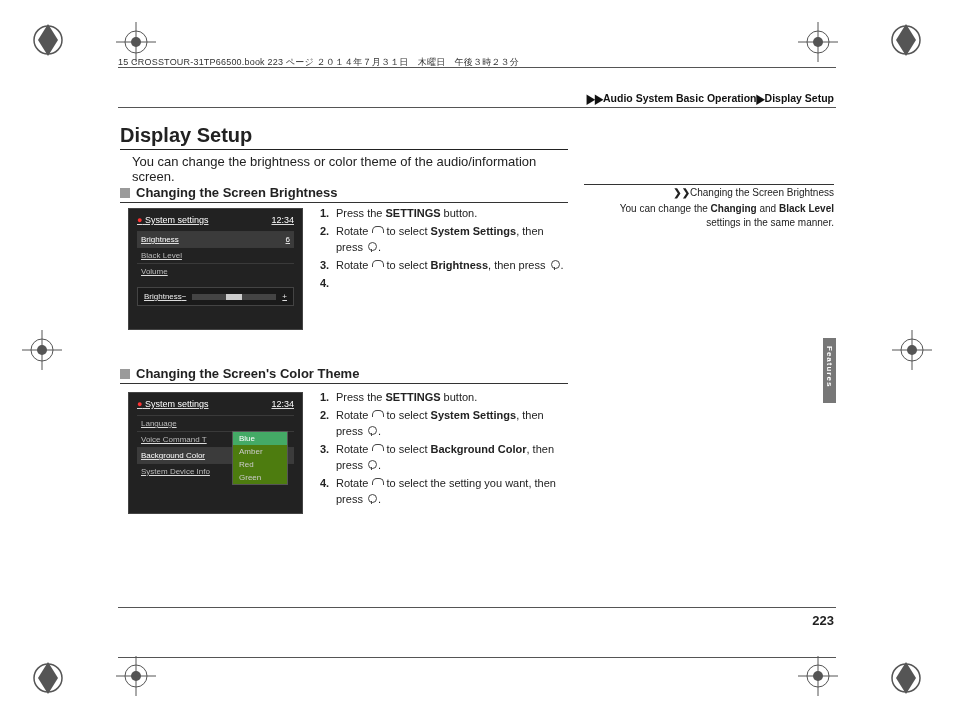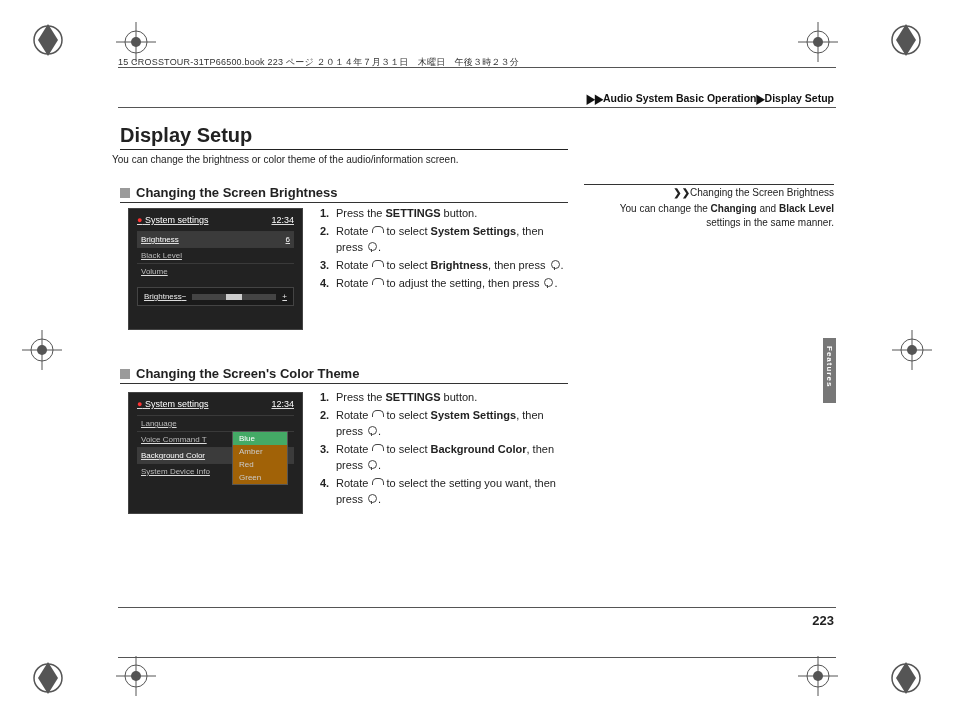--- a/index.html
+++ b/index.html
@@ -61,23 +61,23 @@
   .title-rule {
     position: absolute;
     top: 149px;
     left: 120px;
     width: 448px;
     border-top: 1.5px solid #222;
   }
   .intro {
     position: absolute;
     top: 154px;
-    left: 112px;
+    left: 132px;
     width: 448px;
-    font-size: 10px;
+    font-size: 13px;
   }
   .section-hdr {
     position: absolute;
     left: 120px;
     width: 448px;
     border-bottom: 1.5px solid #333;
     padding-bottom: 2px;
   }
   .section-hdr .sq {
     display: inline-block;
@@ -106,21 +106,21 @@
     text-decoration: underline;
   }
   .shot1 { top: 208px; height: 122px; }
   .shot2 { top: 392px; height: 122px; }
   .shot .topbar { display:flex; justify-content:space-between; color:#fff; font-size:9px; margin-bottom:6px;}
   .shot .dot { color:#f33; }
   .shot .row { display:flex; justify-content:space-between; padding:3px 4px; border-top:1px solid #3a3a3a; color:#bbb;}
   .shot .row.hi { background:#3b3b3b; color:#fff; }
   .shot .footer { margin-top:8px; background:#1a1a1a; border:1px solid #444; padding:4px 6px; display:flex; justify-content:space-between; align-items:center; color:#eee;}
   .shot .slider { flex:1; margin:0 6px; height:6px; background:linear-gradient(to right,#444 0,#444 40%,#ccc 40%,#ccc 60%,#444 60%,#444 100%);}
-  .shot .dropdown { position:absolute; right:14px; top:38px; width:54px; background:#a16207; border:1px solid #555;}
+  .shot .dropdown { position:absolute; right:14px; top:38px; width:54px; background:#4d7c0f; border:1px solid #555;}
   .shot .dropdown div { padding:2px 6px; color:#ccc;}
   .shot .dropdown div.sel { background:#4a6; color:#fff;}
   .steps {
     position: absolute;
     left: 320px;
     width: 250px;
     font-size: 11px;
     line-height: 1.45;
   }
   .steps1 { top: 206px; }
@@ -301,21 +301,20 @@
     <div class="row">
       <div class="n">2.</div>
       <div class="t">Rotate <span class="icon-dial"></span> to select <b>System Settings</b>, then press <span class="icon-press"></span>.</div>
     </div>
     <div class="row">
       <div class="n">3.</div>
       <div class="t">Rotate <span class="icon-dial"></span> to select <b>Brightness</b>, then press <span class="icon-press"></span>.</div>
     </div>
     <div class="row">
       <div class="n">4.</div>
-      <div class="t">Rotate <span class="icon-dial"></span> to adjust the setting, then press <span class="icon-press"></span>.</div>
     </div>
   </div>
 
 <div class="section-hdr sec2">
   <span class="sq"></span><span class="label">Changing the Screen's Color Theme</span>
 </div>
 
 <div class="shot shot2">
   <div class="topbar">
     <span><span class="dot">●</span> <span>System settings</span></span>

